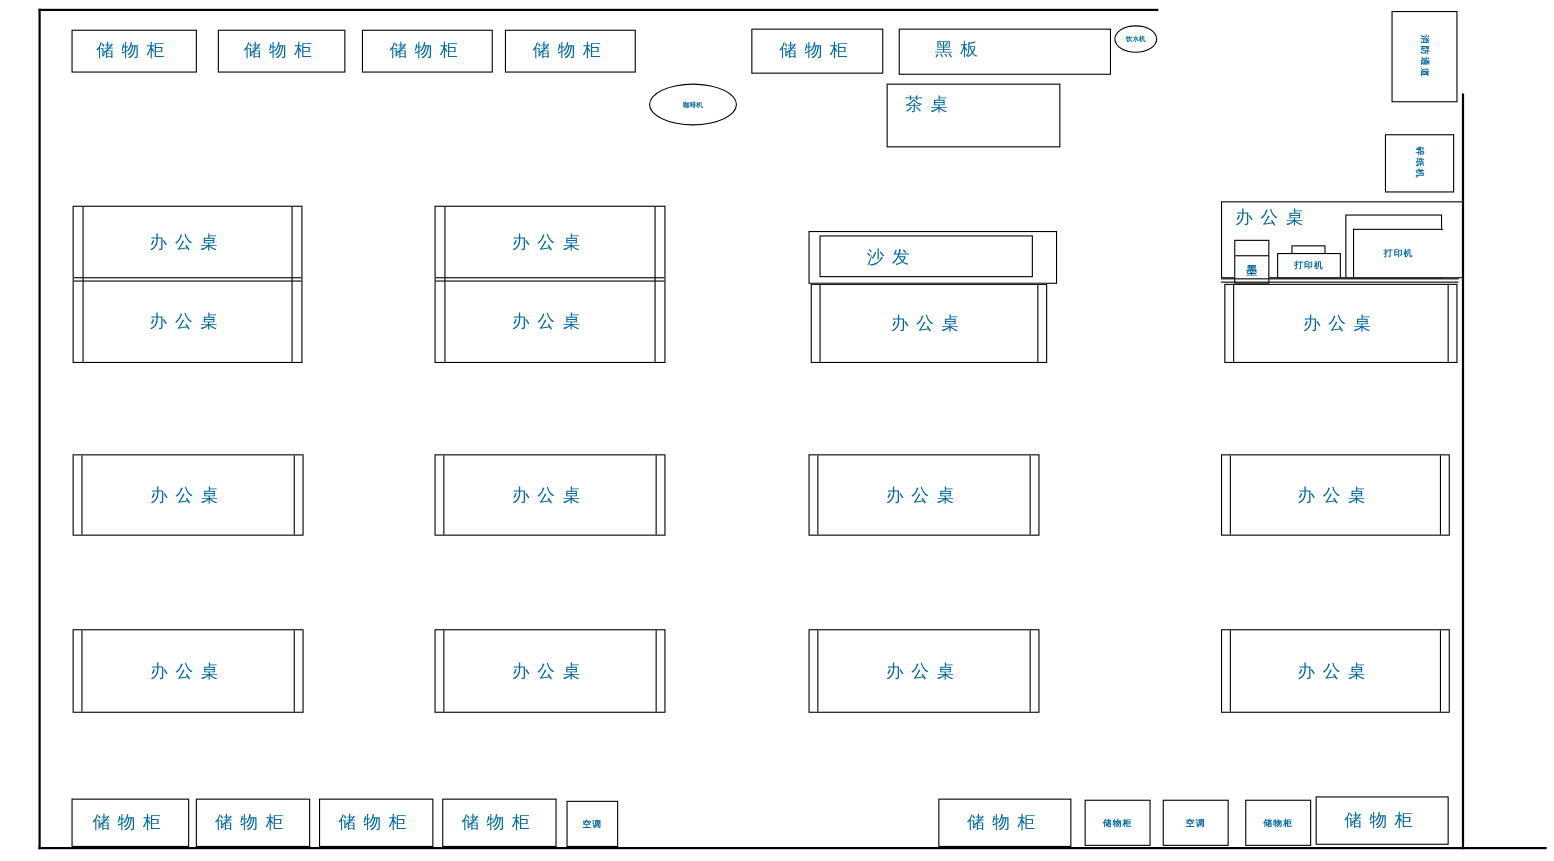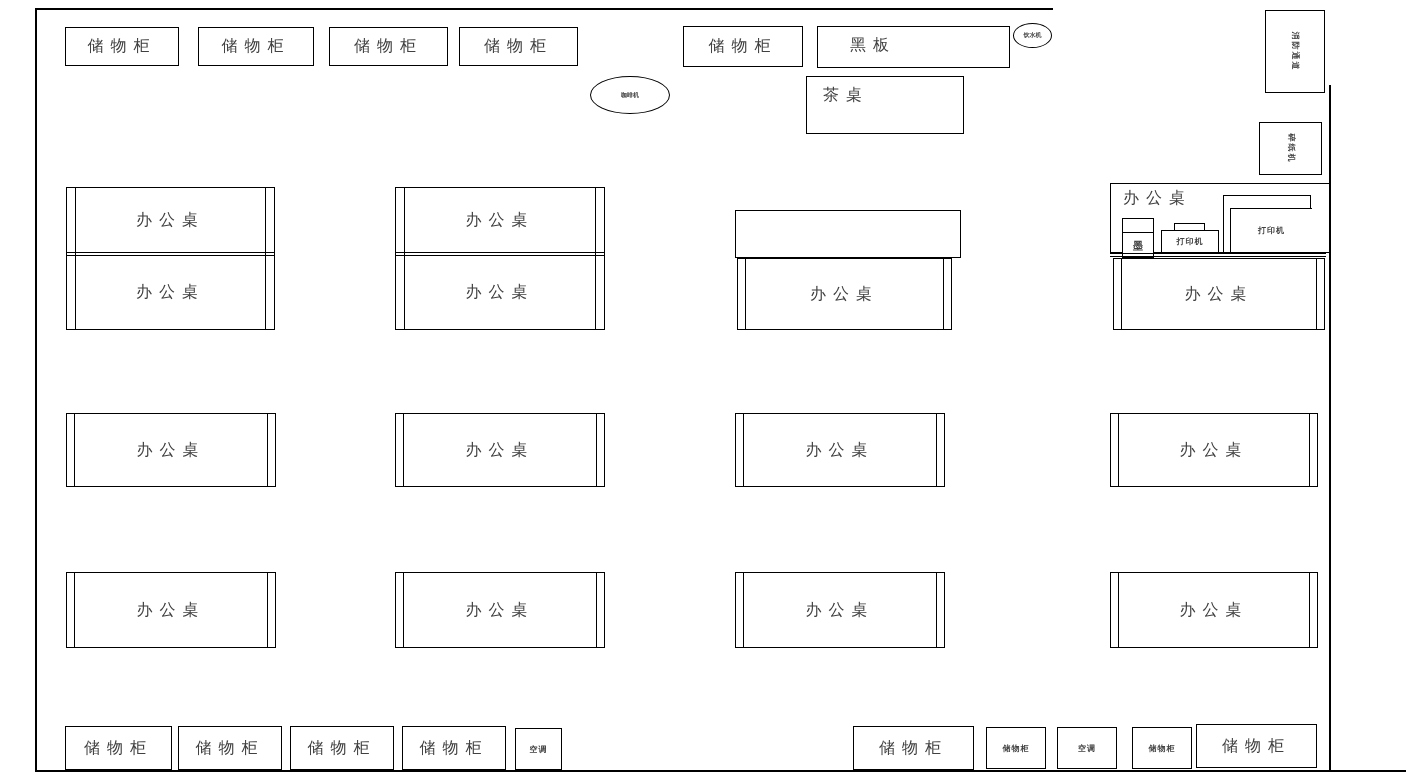--- a/index.html
+++ b/index.html
@@ -1,17 +1,17 @@
 <!DOCTYPE html>
 <html><head>
 <meta charset="utf-8">
 <style>
   html,body{margin:0;padding:0;background:#ffffff;}
   #plan{position:relative;width:1413px;height:783px;background:#fff;overflow:hidden;
-        font-family:"DejaVu Sans",sans-serif;color:#404040;}
+        font-family:"DejaVu Sans",sans-serif;color:#0369a1;}
   .box{position:absolute;border:1px solid #000;background:#fff;box-sizing:border-box;
        display:flex;align-items:center;justify-content:center;}
   .lbl{font-size:16px;letter-spacing:7px;white-space:nowrap;}
   .lbl-sm{font-size:8px;font-weight:bold;letter-spacing:1px;white-space:nowrap;}
   .lbl-xs{font-size:6px;font-weight:bold;letter-spacing:0;white-space:nowrap;}
   .wall{position:absolute;background:#000;}
   .oval{position:absolute;border:1px solid #000;border-radius:50%;background:#fff;
         display:flex;align-items:center;justify-content:center;box-sizing:border-box;}
   .desk{position:absolute;border:1px solid #000;background:#fff;box-sizing:border-box;
         display:flex;align-items:center;justify-content:center;}
@@ -89,20 +89,23 @@
     <div class="seam" style="top:64px;"></div>
     <div class="half" style="top:0;height:64px;">
         <span class="lbl">办公桌</span>
       </div>
     <div class="half" style="top:68px;height:73px;">
         <span class="lbl">办公桌</span>
       </div>
   </div>
 
   <div class="box" style="left:735px;top:210px;width:226px;height:48px;"></div>
+  <div class="box tl" style="left:745px;top:214px;width:194px;height:38px;padding:9px 0 0 42px;">
+    <span class="lbl">沙发</span>
+  </div>
   <div class="desk" style="left:737px;top:258px;width:215px;height:72px;">
     <div class="side-l"></div>
     <div class="side-r"></div>
     <span class="lbl">办公桌</span>
   </div>
 
   <div class="box" style="left:1110px;top:183px;width:220px;height:70px;justify-content:flex-start;align-items:flex-start;">
     <span class="lbl" style="padding:4px 0 0 12px;">办公桌</span>
   </div>
   <div class="box" style="left:1122px;top:218px;width:32px;height:40px;align-items:flex-end;padding-bottom:4px;">

